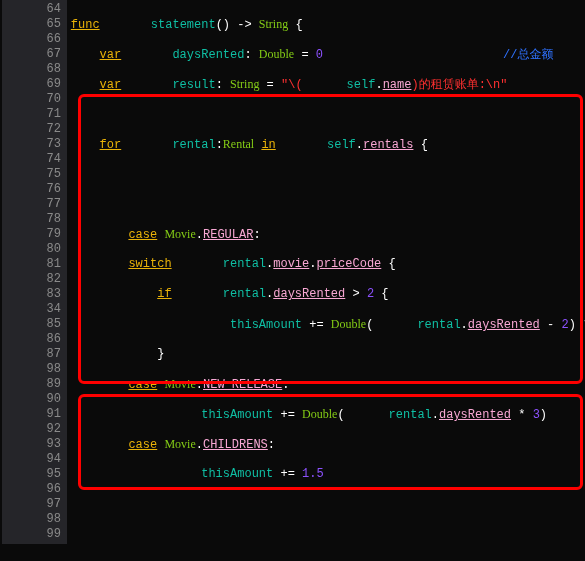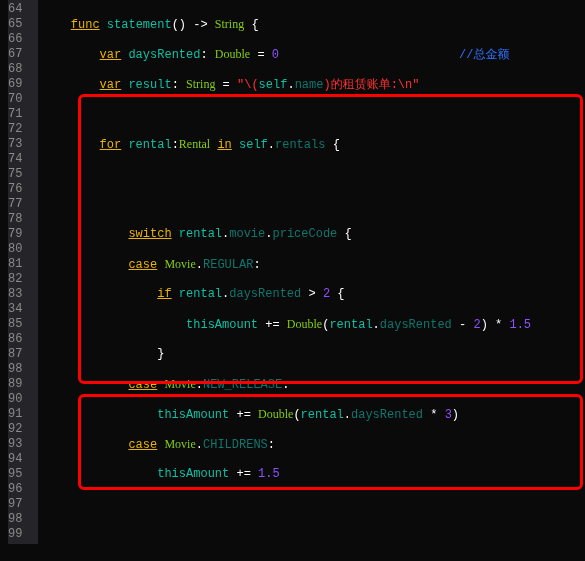--- a/index.html
+++ b/index.html
@@ -9,45 +9,46 @@
     font-family: Menlo, Monaco, "Courier New", monospace;
     font-size: 12px;
     line-height: 15px;
     width: 585px;
     height: 561px;
     overflow: hidden;
     position: relative;
   }
   .gutter {
     position: absolute;
-    left: 8px;
+    left: 2px;
     top: 0;
-    width: 30px;
+    width: 65px;
     background: rgba(40,40,44,0.9);
     color: #8a8a8a;
+    text-align: right;
     padding: 2px 6px 2px 0;
     box-sizing: border-box;
     user-select: none;
   }
   .gutter div { height: 15px; }
   .code-area {
     position: absolute;
     left: 42px;
     top: 2px;
     right: 0;
     white-space: pre;
     color: #fff;
   }
   .line { height: 15px; }
   .kw-pink { color: #eab308; text-decoration: underline; }       
   .type-blue { color: #84cc16; font-family: Liberation Serif, serif; }     
   .num { color: #8d52ff; }           
   .str { color: #ff3030; }           
-  .ident-teal { color: #0fbfa4; }    
-  .dot-green { color: #0f766e; }
+  .ident-teal { color: #0fbfa4; margin-left: 44px; }    
+  .dot-green { color: #f9a8d4; text-decoration: underline; }
   .cmt-blue { color: #2f72ff; }
   .white { color: #ffffff; }
 
   .redbox {
     position: absolute;
     border: 3px solid #ff0000;
     border-radius: 6px;
     pointer-events: none;
     box-sizing: border-box;
   }
@@ -95,22 +96,22 @@
   </div>
 
 <div class="code-area">
 <div class="line">    <span class="kw-pink">func</span> <span class="ident-teal">statement</span><span class="white">() </span><span class="white">-&gt;</span> <span class="type-blue">String</span> <span class="white">{</span></div>
 <div class="line">        <span class="kw-pink">var</span> <span class="ident-teal">daysRented</span><span class="white">: </span><span class="type-blue">Double</span> <span class="white">=</span> <span class="num">0</span>                         <span class="cmt-blue">//总金额</span></div>
 <div class="line">        <span class="kw-pink">var</span> <span class="ident-teal">result</span><span class="white">: </span><span class="type-blue">String</span> <span class="white">=</span> <span class="str">"\(</span><span class="ident-teal">self</span><span class="white">.</span><span class="dot-green">name</span><span class="str">)的租赁账单:\n"</span></div>
 <div class="line"></div>
 <div class="line">        <span class="kw-pink">for</span> <span class="ident-teal">rental</span><span class="white">:</span><span class="type-blue">Rental</span> <span class="kw-pink">in</span> <span class="ident-teal">self</span><span class="white">.</span><span class="dot-green">rentals</span> <span class="white">{</span></div>
 <div class="line"></div>
 <div class="line"></div>
+<div class="line">            <span class="kw-pink">case</span> <span class="type-blue">Movie</span><span class="white">.</span><span class="dot-green">REGULAR</span><span class="white">:</span></div>
 <div class="line">            <span class="kw-pink">switch</span> <span class="ident-teal">rental</span><span class="white">.</span><span class="dot-green">movie</span><span class="white">.</span><span class="dot-green">priceCode</span> <span class="white">{</span></div>
-<div class="line">            <span class="kw-pink">case</span> <span class="type-blue">Movie</span><span class="white">.</span><span class="dot-green">REGULAR</span><span class="white">:</span></div>
 <div class="line">                <span class="kw-pink">if</span> <span class="ident-teal">rental</span><span class="white">.</span><span class="dot-green">daysRented</span> <span class="white">&gt;</span> <span class="num">2</span> <span class="white">{</span></div>
 <div class="line">                    <span class="ident-teal">thisAmount</span> <span class="white">+=</span> <span class="type-blue">Double</span><span class="white">(</span><span class="ident-teal">rental</span><span class="white">.</span><span class="dot-green">daysRented</span> <span class="white">-</span> <span class="num">2</span><span class="white">)</span> <span class="white">*</span> <span class="num">1.5</span></div>
 <div class="line">                <span class="white">}</span></div>
 <div class="line">            <span class="kw-pink">case</span> <span class="type-blue">Movie</span><span class="white">.</span><span class="dot-green">NEW_RELEASE</span><span class="white">:</span></div>
 <div class="line">                <span class="ident-teal">thisAmount</span> <span class="white">+=</span> <span class="type-blue">Double</span><span class="white">(</span><span class="ident-teal">rental</span><span class="white">.</span><span class="dot-green">daysRented</span> <span class="white">*</span> <span class="num">3</span><span class="white">)</span></div>
 <div class="line">            <span class="kw-pink">case</span> <span class="type-blue">Movie</span><span class="white">.</span><span class="dot-green">CHILDRENS</span><span class="white">:</span></div>
 <div class="line">                <span class="ident-teal">thisAmount</span> <span class="white">+=</span> <span class="num">1.5</span></div>
 
 
 

